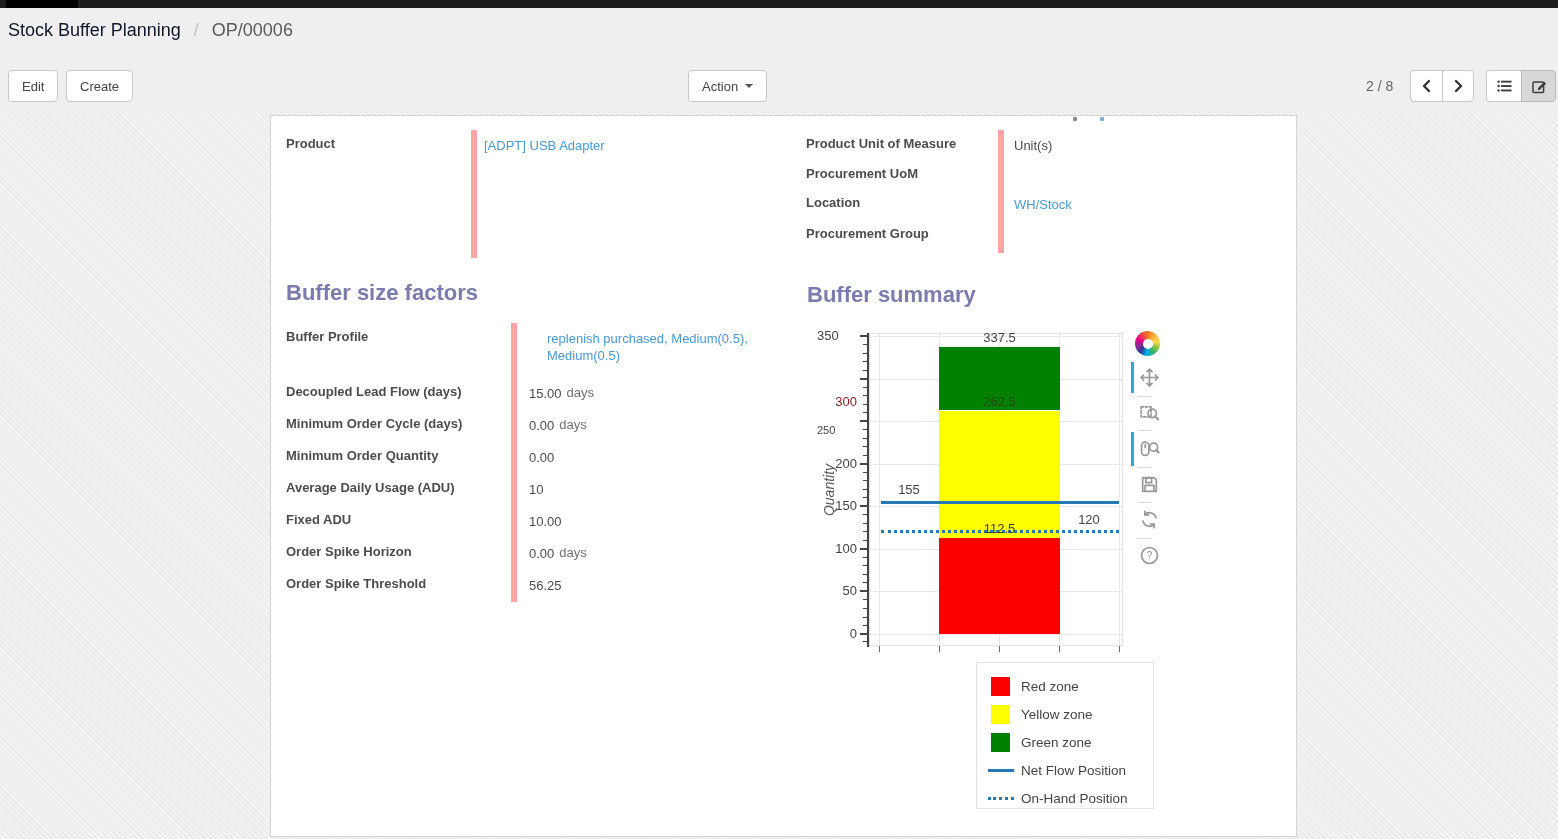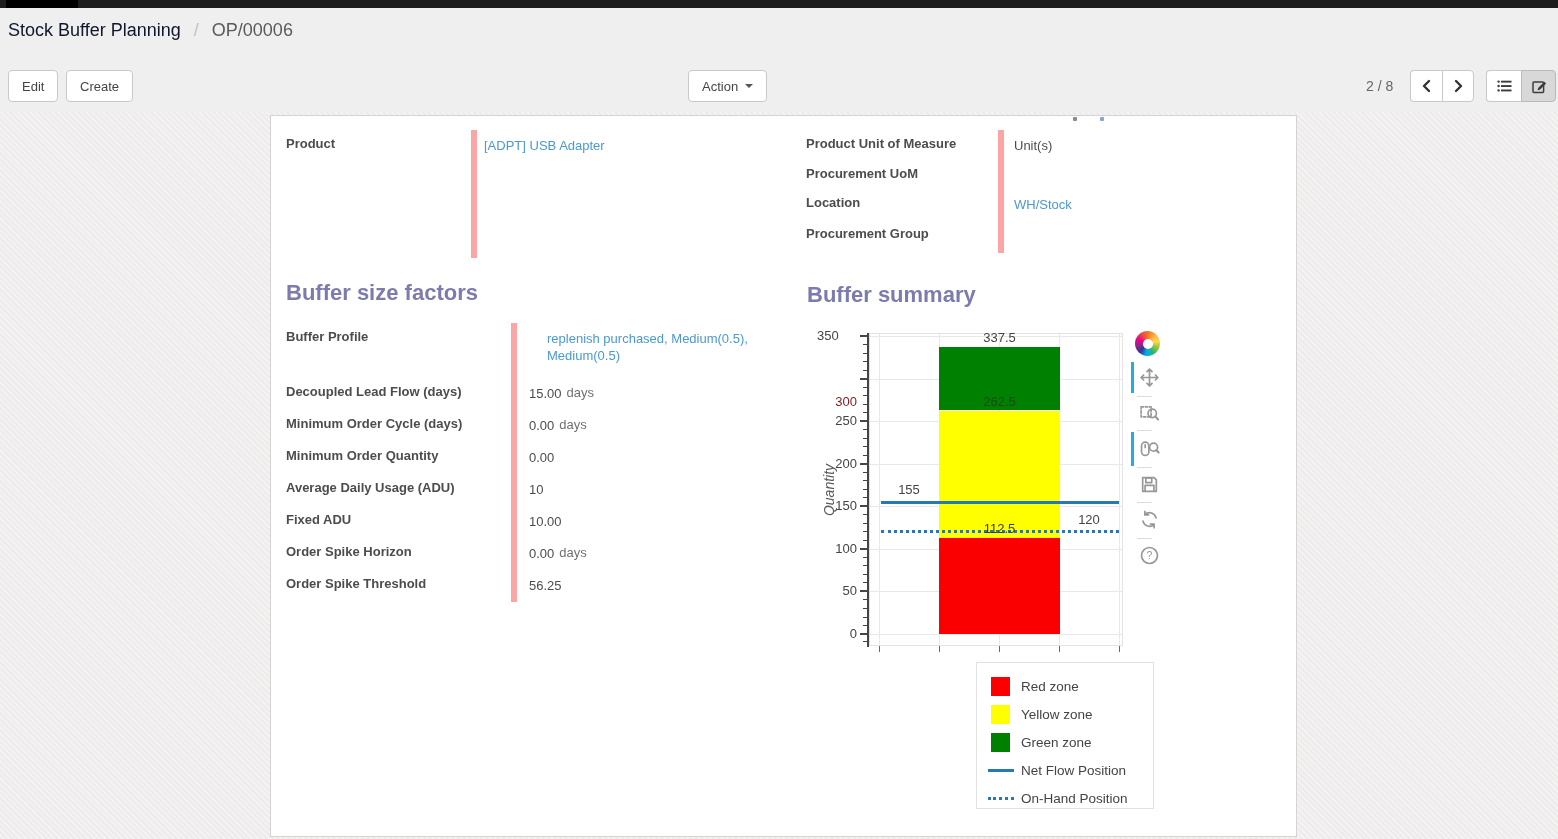--- a/index.html
+++ b/index.html
@@ -238,21 +238,21 @@
           <div class="abs" style="left: 16px; top: 300px; width: 40px; text-align: right; font-size: 13px; color: rgb(68, 68, 68);">0</div>
           <div class="abs" style="left: 59px; top: 264.4px; width: 8px; height: 2px; background: rgb(69, 69, 69);"></div>
           <div class="abs" style="left: 16px; top: 257.4px; width: 40px; text-align: right; font-size: 13px; color: rgb(68, 68, 68);">50</div>
           <div class="abs" style="left: 59px; top: 221.9px; width: 8px; height: 2px; background: rgb(69, 69, 69);"></div>
           <div class="abs" style="left: 16px; top: 214.9px; width: 40px; text-align: right; font-size: 13px; color: rgb(68, 68, 68);">100</div>
           <div class="abs" style="left: 59px; top: 179.3px; width: 8px; height: 2px; background: rgb(69, 69, 69);"></div>
           <div class="abs" style="left: 16px; top: 172.3px; width: 40px; text-align: right; font-size: 13px; color: rgb(68, 68, 68);">150</div>
           <div class="abs" style="left: 59px; top: 136.7px; width: 8px; height: 2px; background: rgb(69, 69, 69);"></div>
           <div class="abs" style="left: 16px; top: 129.7px; width: 40px; text-align: right; font-size: 13px; color: rgb(68, 68, 68);">200</div>
           <div class="abs" style="left: 59px; top: 94.1px; width: 8px; height: 2px; background: rgb(69, 69, 69);"></div>
-          <div class="abs" style="left: 16px; top: 87px; width: 40px; text-align: right; font-size: 13px; color: rgb(68, 68, 68);">250</div>
+          <div class="abs" style="left: 16px; top: 98px; width: 40px; text-align: left; font-size: 11px; color: rgb(68, 68, 68);">250</div>
           <div class="abs" style="left: 59px; top: 51.6px; width: 8px; height: 2px; background: rgb(69, 69, 69);"></div>
           <div class="abs" style="left: 16px; top: 44.6px; width: 40px; text-align: right; font-size: 13px; color: #7f1d1d; margin-top: 23px;">300</div>
           <div class="abs" style="left: 59px; top: 9px; width: 8px; height: 2px; background: rgb(69, 69, 69);"></div>
           <div class="abs" style="left: 16px; top: 2px; width: 40px; text-align: left; font-size: 13px; color: rgb(68, 68, 68);">350</div>
           <div class="abs" style="left: 62px; top: 299px; width: 5px; height: 1px; background: rgb(69, 69, 69);"></div>
           <div class="abs" style="left: 62px; top: 290.5px; width: 5px; height: 1px; background: rgb(69, 69, 69);"></div>
           <div class="abs" style="left: 62px; top: 282px; width: 5px; height: 1px; background: rgb(69, 69, 69);"></div>
           <div class="abs" style="left: 62px; top: 273.4px; width: 5px; height: 1px; background: rgb(69, 69, 69);"></div>
           <div class="abs" style="left: 62px; top: 256.4px; width: 5px; height: 1px; background: rgb(69, 69, 69);"></div>
           <div class="abs" style="left: 62px; top: 247.9px; width: 5px; height: 1px; background: rgb(69, 69, 69);"></div>

